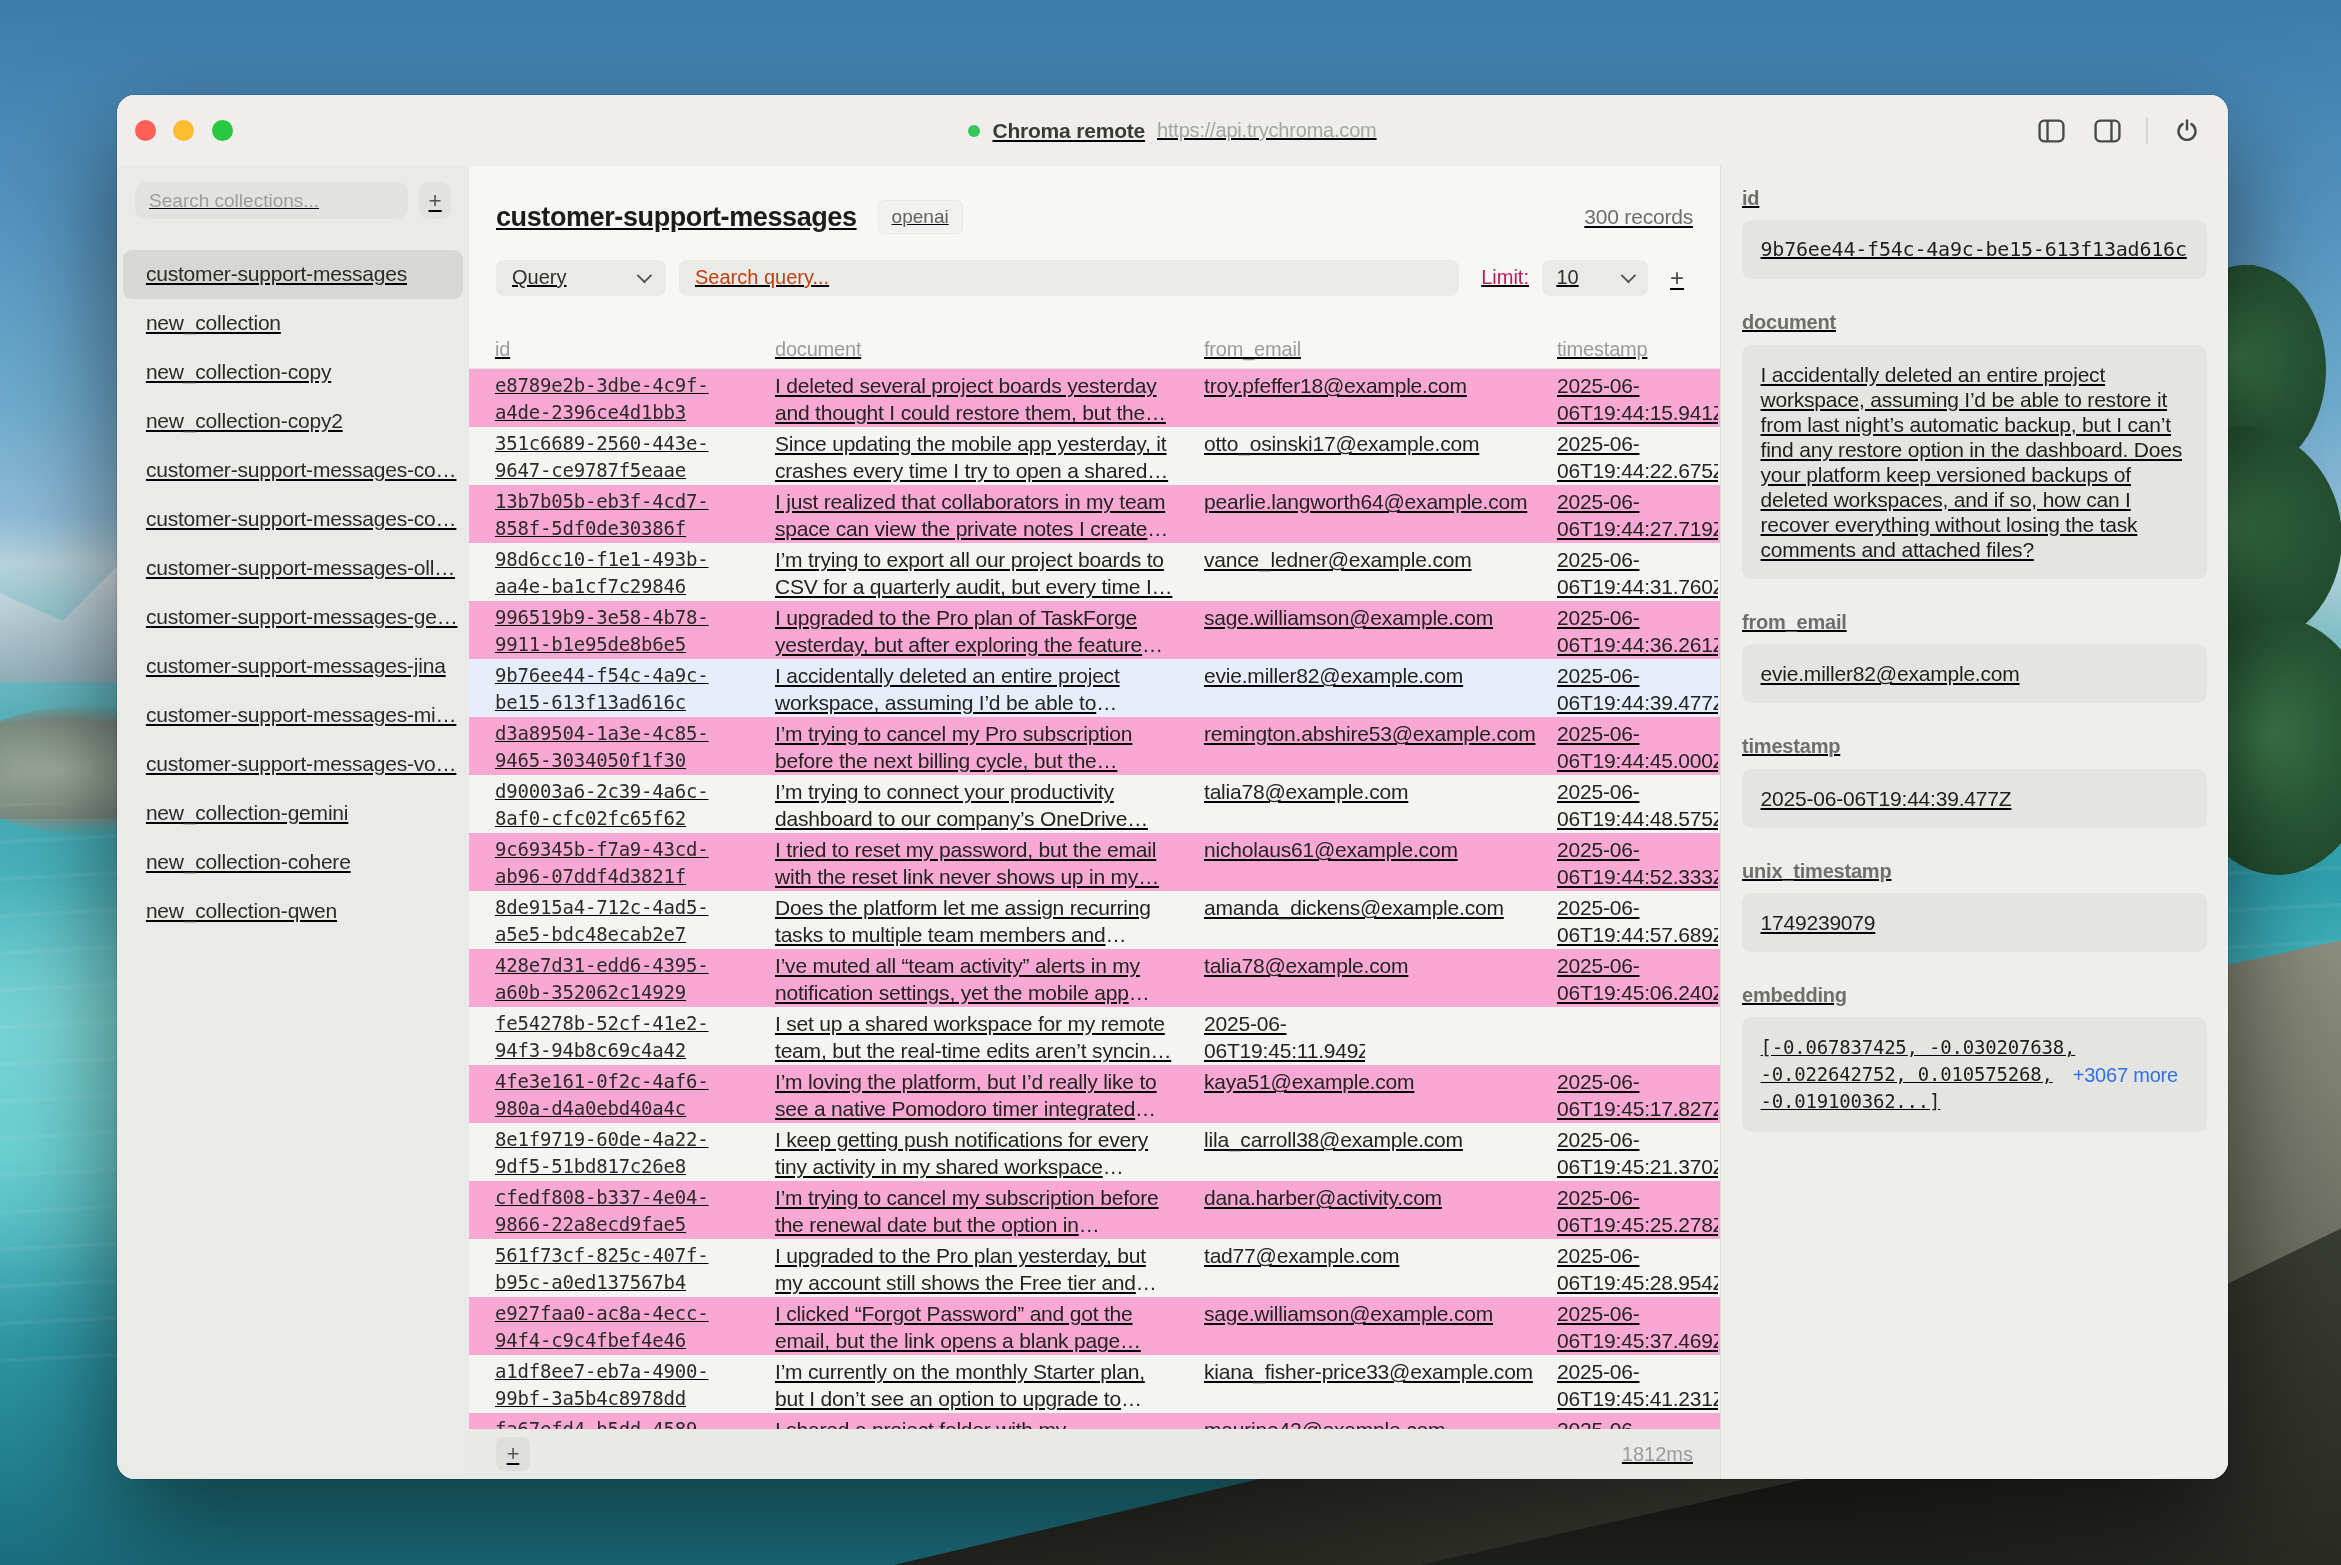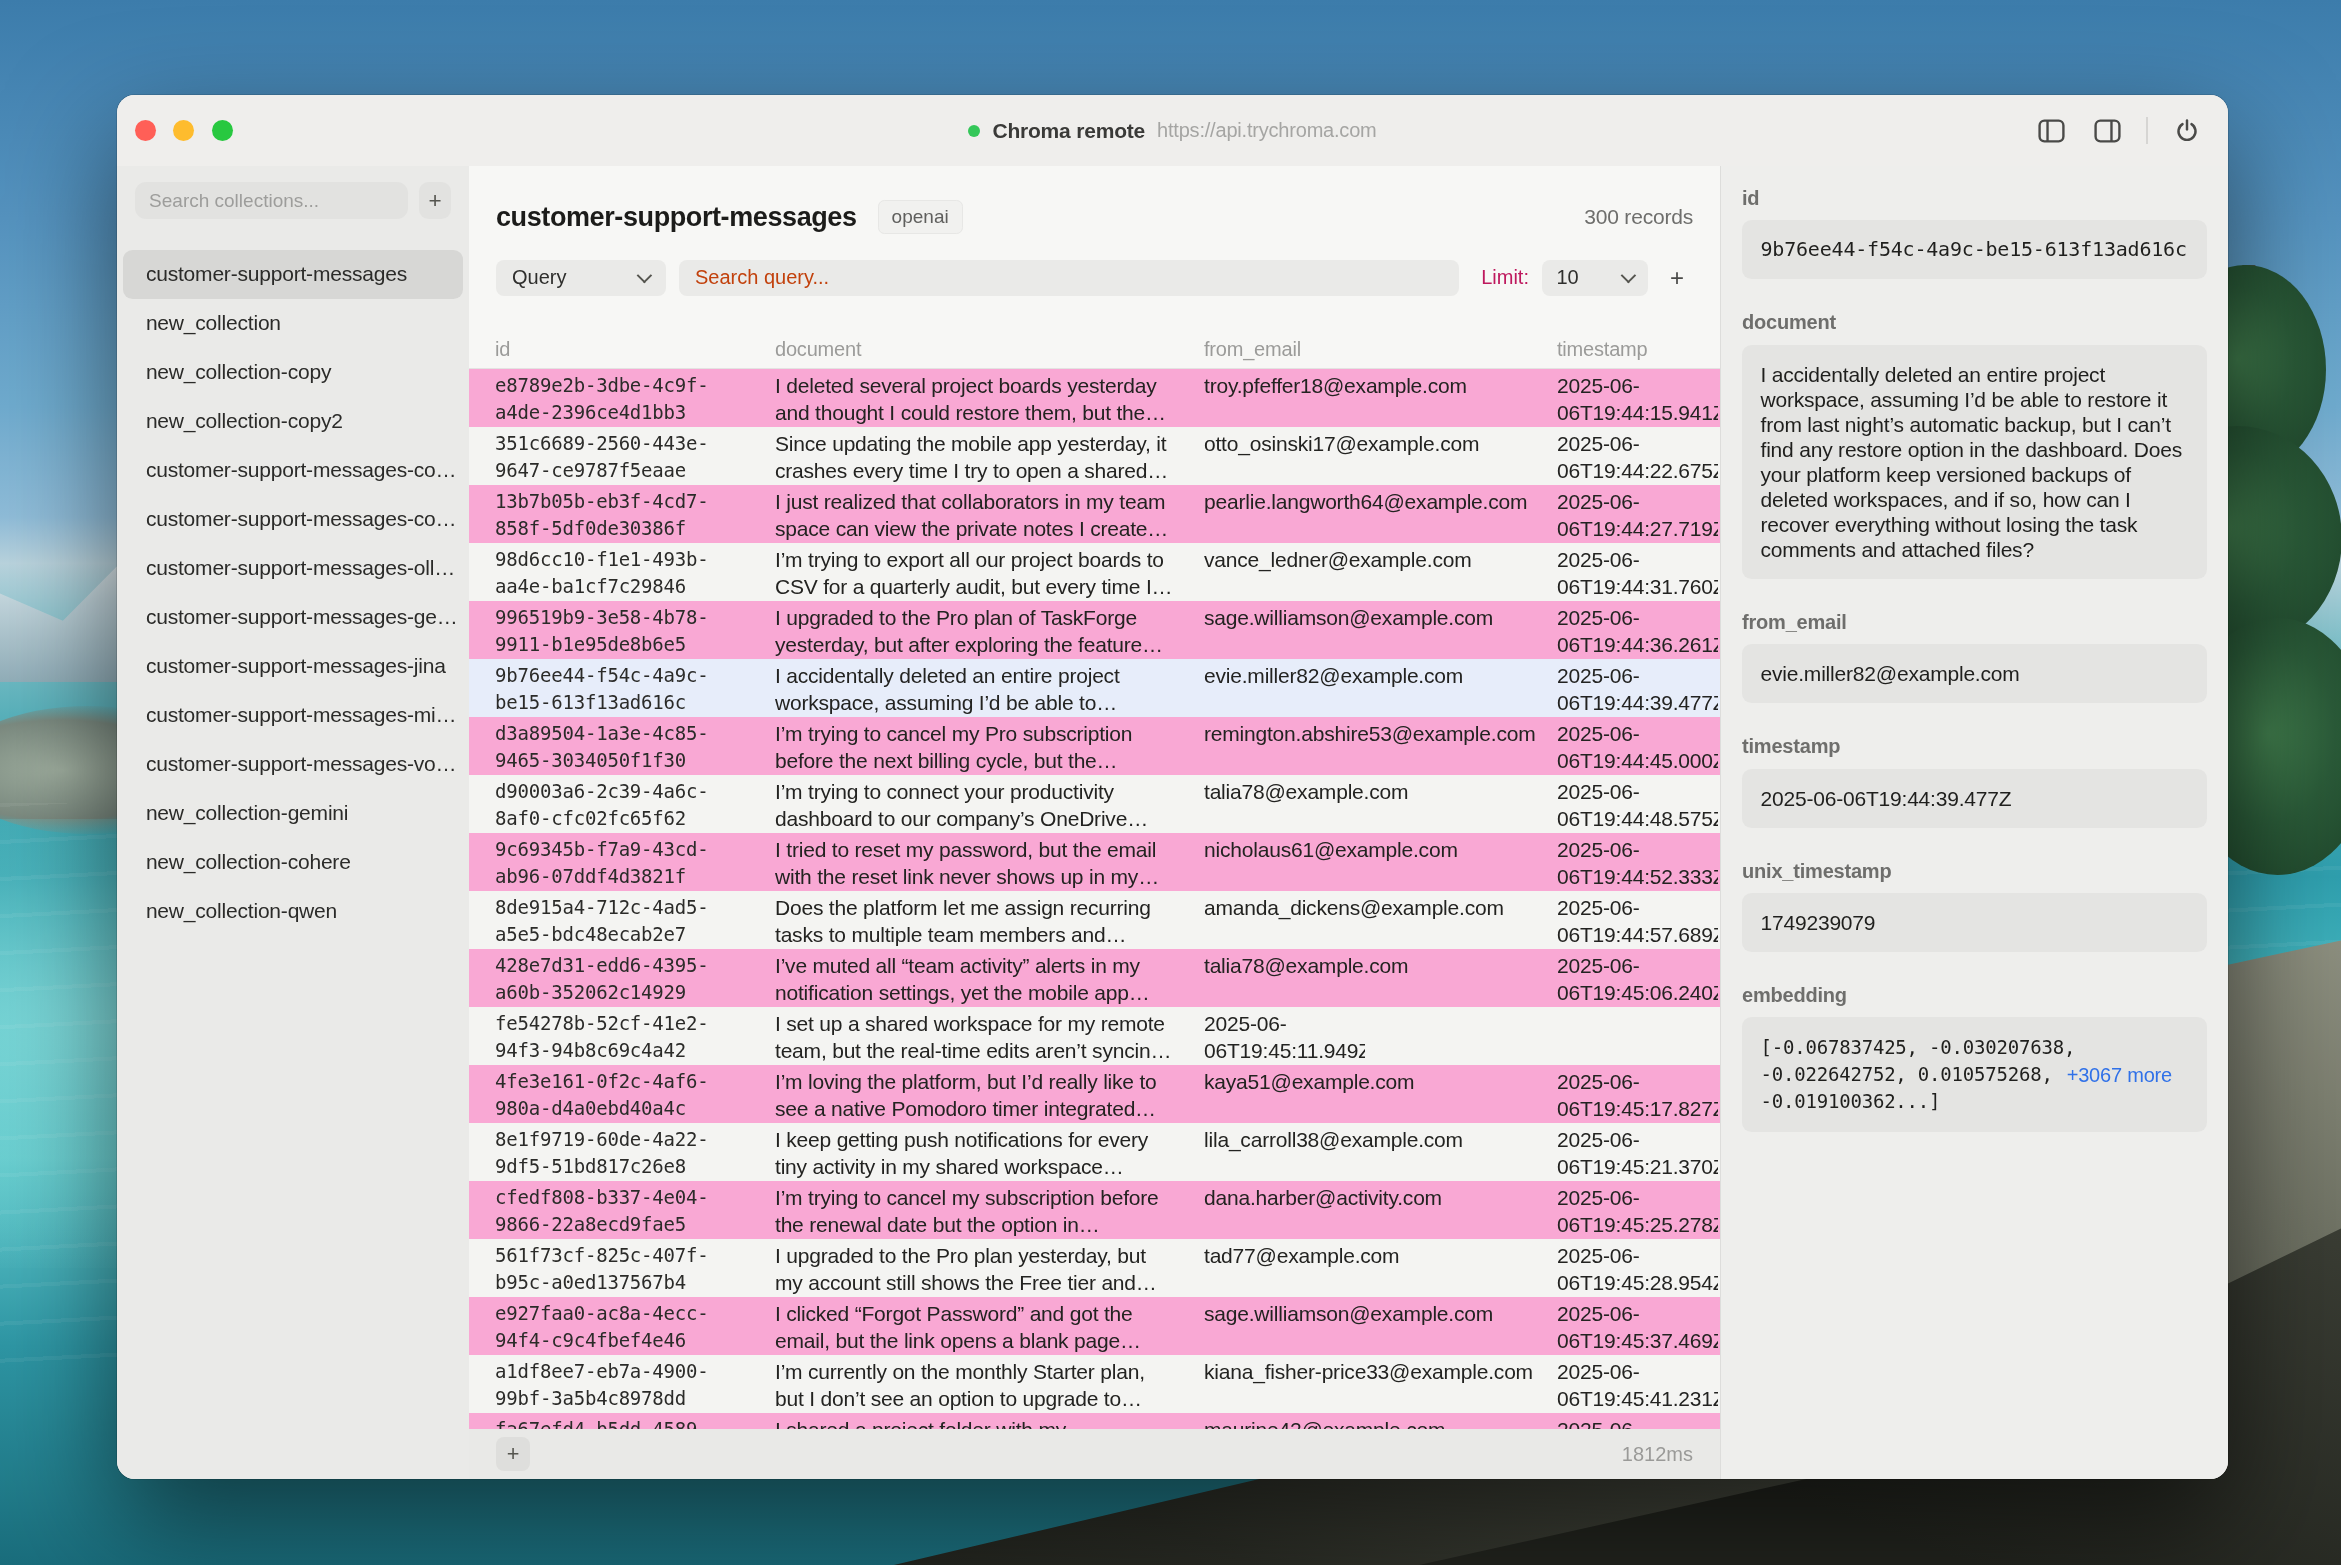--- a/index.html
+++ b/index.html
@@ -28,21 +28,21 @@
   .wp-rock-br2{right:0;bottom:0;width:923px;height:337px;
     background:linear-gradient(200deg,#3a3d34 0%,#22241e 70%);
     clip-path:polygon(100% 0,100% 100%,0 100%,46% 72%);}
   .wp-tree{right:-32px;top:265px;width:241px;height:658px;}
   .wp-tree .tuft{position:absolute;border-radius:50%;
     background:radial-gradient(ellipse at 45% 45%,#3f7a4b 0%,#2a5a38 45%,#1c4128 100%);}
   .wp-trunk{position:absolute;right:95px;top:265px;width:13px;height:482px;background:#4c3a28;transform:rotate(2deg);}
   
   .window{position:absolute;left:117px;top:95px;width:2111px;height:1384px;border-radius:17.7px;
     background:#f0efed;box-shadow:0 44px 112px rgba(0,0,0,.55),0 0 0 0.8px rgba(0,0,0,.15);overflow:hidden;
-    display:flex;flex-direction:column;}
+    display:flex;flex-direction:column;text-decoration:underline;}
   .titlebar{height:71px;flex:0 0 71px;position:relative;display:flex;align-items:center;background:#efeeec;}
   .lights{position:absolute;left:17.7px;top:0;height:71px;display:flex;align-items:center;gap:17.7px;}
   .light{width:21px;height:21px;border-radius:50%;}
   .tb-center{margin:0 auto;display:flex;align-items:center;gap:12px;}
   .status-dot{width:12px;height:12px;border-radius:50%;background:#34c759;}
   .tb-title{font-size:21px;font-weight:700;color:#3a3a38;letter-spacing:-0.2px;}
   .tb-url{font-size:20px;color:#a5a5a3;letter-spacing:-0.2px;}
   .tb-icons{position:absolute;right:24px;top:0;height:71px;display:flex;align-items:center;gap:21px;color:#4a4a48;}
   .tb-divider{width:1.6px;height:27px;background:#d6d5d3;}
   .tb-btn{display:flex;align-items:center;justify-content:center;width:35px;height:35px;border-radius:6.4px;}
@@ -92,21 +92,21 @@
   .latency{margin-left:auto;font-size:20px;color:#9a9a98;}
   
   .panel{width:508px;flex:0 0 508px;background:#eeeeec;border-left:0.8px solid #dddddb;box-sizing:border-box;
     padding:21px 21px 0 21px;overflow:hidden;}
   .p-label{font-size:20px;font-weight:700;color:#6e6e6c;letter-spacing:-0.2px;margin-bottom:10.4px;}
   .p-box{background:#e4e4e2;border-radius:9.6px;padding:17px 18.5px;font-size:21px;color:#1f1f1d;
     line-height:25px;letter-spacing:-0.2px;margin-bottom:32px;}
   .p-box.mono{font-family:"DejaVu Sans Mono",monospace;font-size:20px;}
   .embed-box{position:relative;}
   .embed-text{font-family:"DejaVu Sans Mono",monospace;font-size:19px;line-height:27px;width:331px;word-break:break-word;}
-  .embed-more{position:absolute;right:35px;top:50%;transform:translateY(-50%);font-size:20px;color:#3071e8;}
+  .embed-more{position:absolute;right:29px;top:50%;transform:translateY(-50%);font-size:20px;color:#3071e8;}
   svg{display:block;}
 </style>
 </head>
 <body>
 
 <div class="wp wp-mountain"></div>
 <div class="wp wp-rocks-left"></div>
 <div class="wp wp-shallow"></div>
 <div class="wp wp-streaks"></div>
 <div class="wp wp-rock-br"></div>

